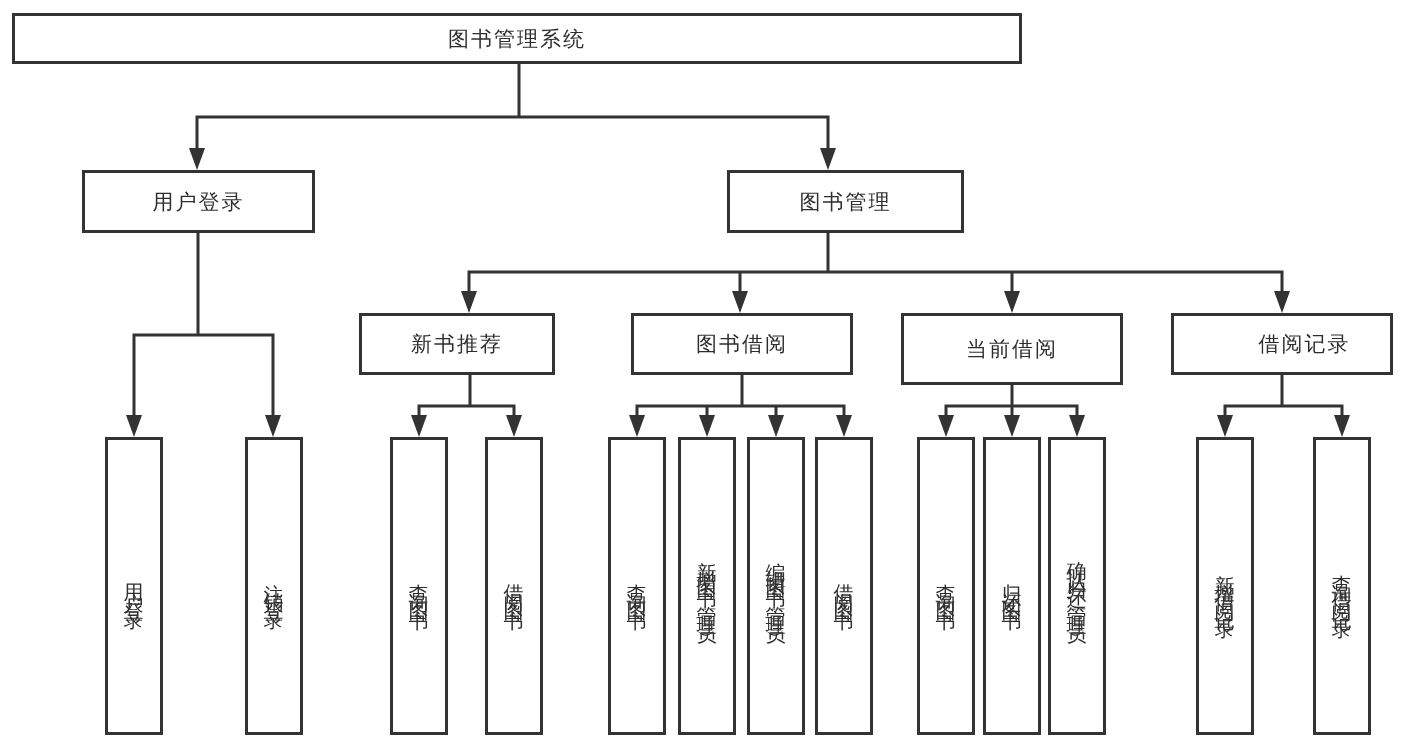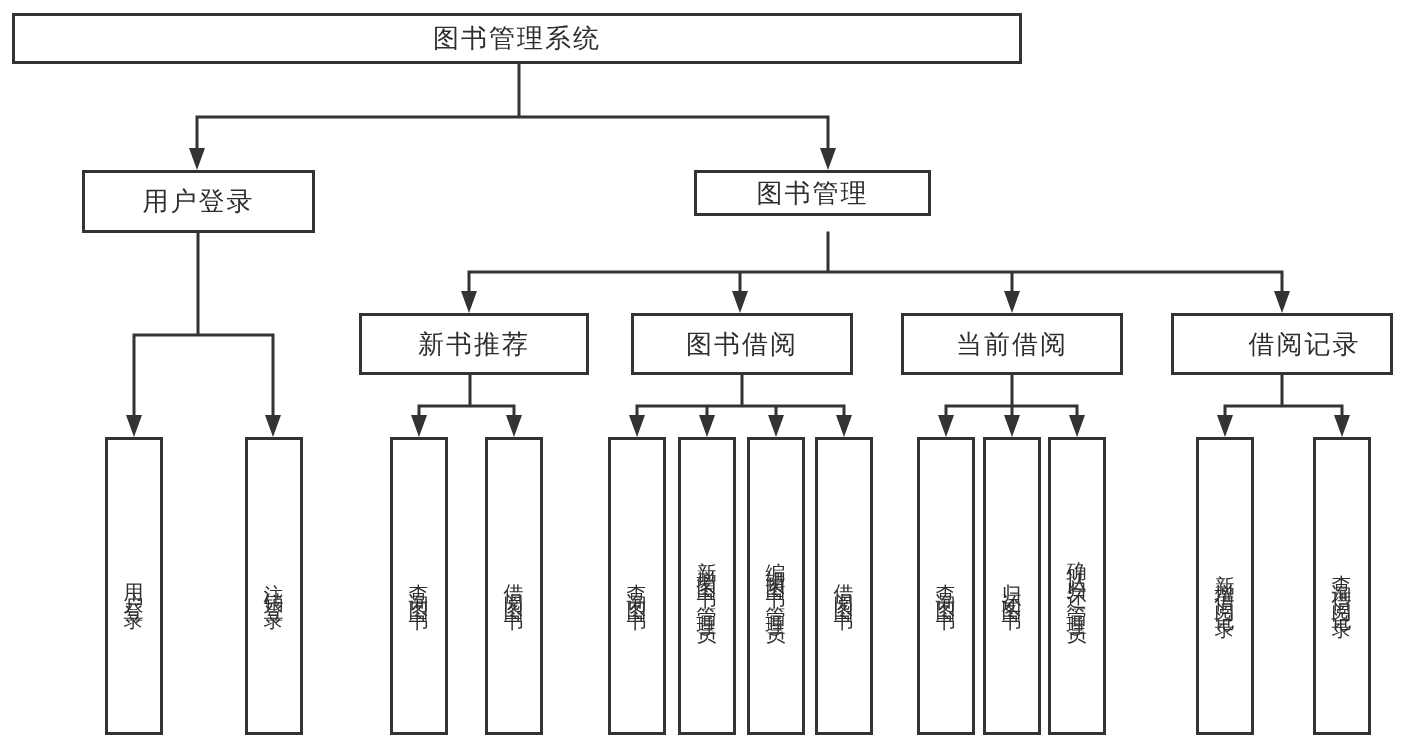--- a/index.html
+++ b/index.html
@@ -27,21 +27,21 @@
     box-sizing: border-box;
     border: 3px solid #333333;
     background: #ffffff;
     display: flex;
     align-items: center;
     justify-content: center;
     color: #2e2e2e;
     z-index: 2;
   }
   .node.h {
-    font-size: 26px;
+    font-size: 21px;
     letter-spacing: 2px;
     white-space: nowrap;
     font-family: Liberation Mono, monospace;
   }
   .node.leaf {
     width: 58px;
     height: 298px;
     top: 437px;
   }
   .leaf .vtext {
@@ -98,25 +98,25 @@
       <polygon points="1004,415 1020,415 1012,437"></polygon>
       <polygon points="1069,415 1085,415 1077,437"></polygon>
       <polygon points="1217,415 1233,415 1225,437"></polygon>
       <polygon points="1334,415 1350,415 1342,437"></polygon>
     </g>
   </svg>
 
   <div class="node h" style="left:12px; top:13px; width:1010px; height:51px;">图书管理系统</div>
 
   <div class="node h" style="left:82px; top:170px; width:233px; height:63px;">用户登录</div>
-  <div class="node h" style="left:694px; top:170px; width:237px; height:46px;">图书管理</div>
+  <div class="node h" style="left:727px; top:170px; width:237px; height:63px;">图书管理</div>
 
-  <div class="node h" style="left:359px; top:313px; width:230px; height:62px;">新书推荐</div>
+  <div class="node h" style="left:359px; top:313px; width:196px; height:62px;">新书推荐</div>
   <div class="node h" style="left:631px; top:313px; width:222px; height:62px;text-align:right;">图书借阅</div>
-  <div class="node h" style="left:901px; top:313px; width:222px; height:62px;">当前借阅</div>
+  <div class="node h" style="left:901px; top:313px; width:222px; height:72px;">当前借阅</div>
   <div class="node h" style="left:1171px; top:313px; width:222px; height:62px;padding-left:45px;">借阅记录</div>
 
   <div class="node leaf" style="left:105px;">
     <span class="vtext">用户登录</span>
   </div>
   <div class="node leaf" style="left:245px;">
     <span class="vtext">注销登录</span>
   </div>
 
   <div class="node leaf" style="left:390px;">

